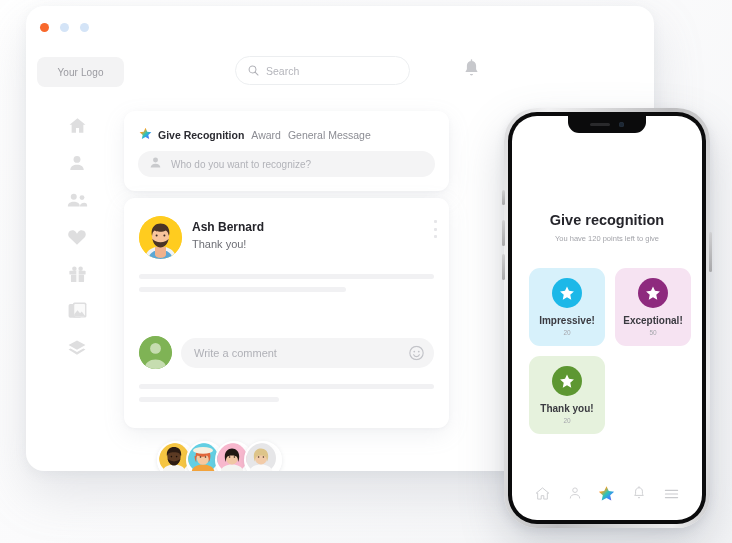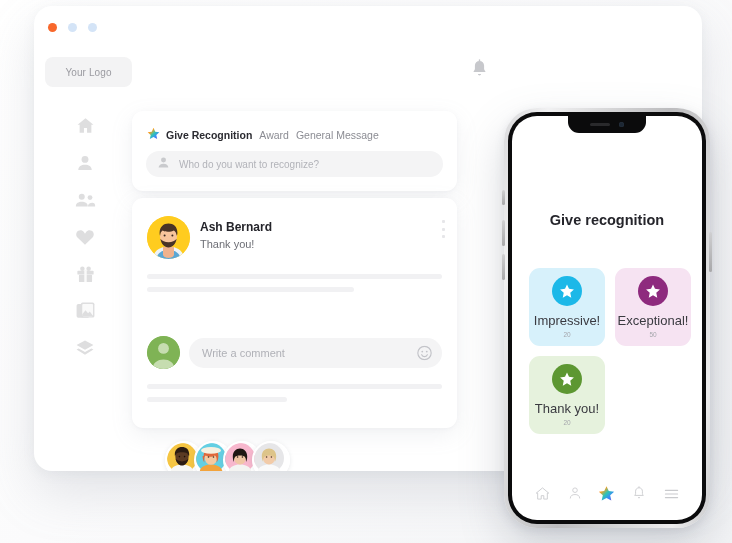--- a/index.html
+++ b/index.html
@@ -16,27 +16,26 @@
   }
   #stage {
     position: absolute;
     inset: 0;
     background: linear-gradient(135deg,#ffffff 0%, #fbfbfc 45%, #f3f4f6 100%);
   }
 
   
   #desktop-window {
     position: absolute;
-    left: 34px; top: 6px;
+    left: 26px; top: 6px;
     width: 628px; height: 465px;
     background: #ffffff;
     border-radius: 18px;
     box-shadow: 0 22px 50px rgba(140,145,160,0.22), 0 3px 12px rgba(140,145,160,0.10);
     overflow: hidden;
-    padding-left: 40px;
   }
   #window-dots {
     position: absolute; left: 14px; top: 17px;
     display: flex; gap: 11px; align-items: center;
   }
   .wdot { width: 9px; height: 9px; border-radius: 50%; }
   .wdot.c1 { background: #f8682c; }
   .wdot.c2 { background: #d4e4f7; }
   .wdot.c3 { background: #d4e4f7; }
 
@@ -242,21 +241,21 @@
   .reward-card {
     width: 76px; height: 78px; border-radius: 11px;
     display: flex; flex-direction: column; align-items: center;
     justify-content: center; gap: 0px;
   }
   .reward-badge {
     width: 30px; height: 30px; border-radius: 50%;
     display: flex; align-items: center; justify-content: center;
     margin-bottom: 7px;
   }
-  .reward-label { font-size: 13px; font-weight: normal; color: #3a3a40; }
+  .reward-label { font-size: 10px; font-weight: bold; color: #3a3a40; }
   .reward-points { font-size: 6.5px; color: #a6a7ad; margin-top: 3px; }
 
   #phone-nav {
     position: absolute; left: 0; bottom: 14px; width: 100%;
     display: flex; align-items: center; justify-content: space-around;
     padding: 0 14px; box-sizing: border-box;
   }
   .nav-item { width: 22px; height: 22px; display: flex; align-items: center; justify-content: center; }
 </style>
 </head>
@@ -271,20 +270,29 @@
       <span class="wdot c2" style="background: rgb(212, 228, 247);"></span>
       <span class="wdot c3" style="background: rgb(212, 228, 247);"></span>
     </div>
 
     <div id="window-header">
 
       <div id="logo-chip">
         <span>Your Logo</span>
       </div>
 
+      <div id="search-bar">
+        <span class="mag">
+          <svg width="11" height="11" viewBox="0 0 16 16">
+            <circle cx="6.6" cy="6.6" r="5" fill="none" stroke="#b0b1b7" stroke-width="1.5"></circle>
+            <line x1="10.3" y1="10.3" x2="14.6" y2="14.6" stroke="#b0b1b7" stroke-width="1.5" stroke-linecap="round"></line>
+          </svg>
+        </span>
+        <span id="search-text">Search</span>
+      </div>
 
       <div id="bell-button">
         <span>
           <svg width="17" height="19" viewBox="0 0 20 22">
             <path d="M10 2.2c-3.1 0-5.4 2.4-5.4 5.4v3.6c0 1.1-.5 2.1-1.3 2.8-.5.4-.2 1.2.4 1.2h12.6c.6 0 .9-.8.4-1.2-.8-.7-1.3-1.7-1.3-2.8V7.6c0-3-2.3-5.4-5.4-5.4z" fill="#c7c8cc"></path>
             <rect x="9.1" y="0" width="1.8" height="2.6" rx=".9" fill="#c7c8cc"></rect>
             <path d="M8.2 17.4h3.6c0 1-.8 1.7-1.8 1.7s-1.8-.7-1.8-1.7z" fill="#c7c8cc"></path>
           </svg>
         </span>
       </div>
@@ -502,20 +510,21 @@
 
     <div id="phone-bezel">
       <div id="phone-screen">
 
         <div id="phone-notch">
           <span id="notch-speaker"></span>
           <span id="notch-camera"></span>
         </div>
 
         <div id="phone-title">Give recognition</div>
+        <div id="phone-subtitle">You have 120 points left to give</div>
 
         <div id="reward-grid">
 
           <div class="reward-card" id="rc-0" style="background: rgb(215, 241, 251);">
             <span class="reward-badge" id="rb-0" style="background: rgb(28, 184, 232);">
               <svg width="16" height="16" viewBox="0 0 24 24">
                 <path d="M12 2.2 15 8.8 22.4 9.6 16.9 14.7 18.4 22 12 18.3 5.6 22 7.1 14.7 1.6 9.6 9 8.8z" fill="#ffffff"></path>
               </svg>
             </span>
             <span class="reward-label">Impressive!</span>

